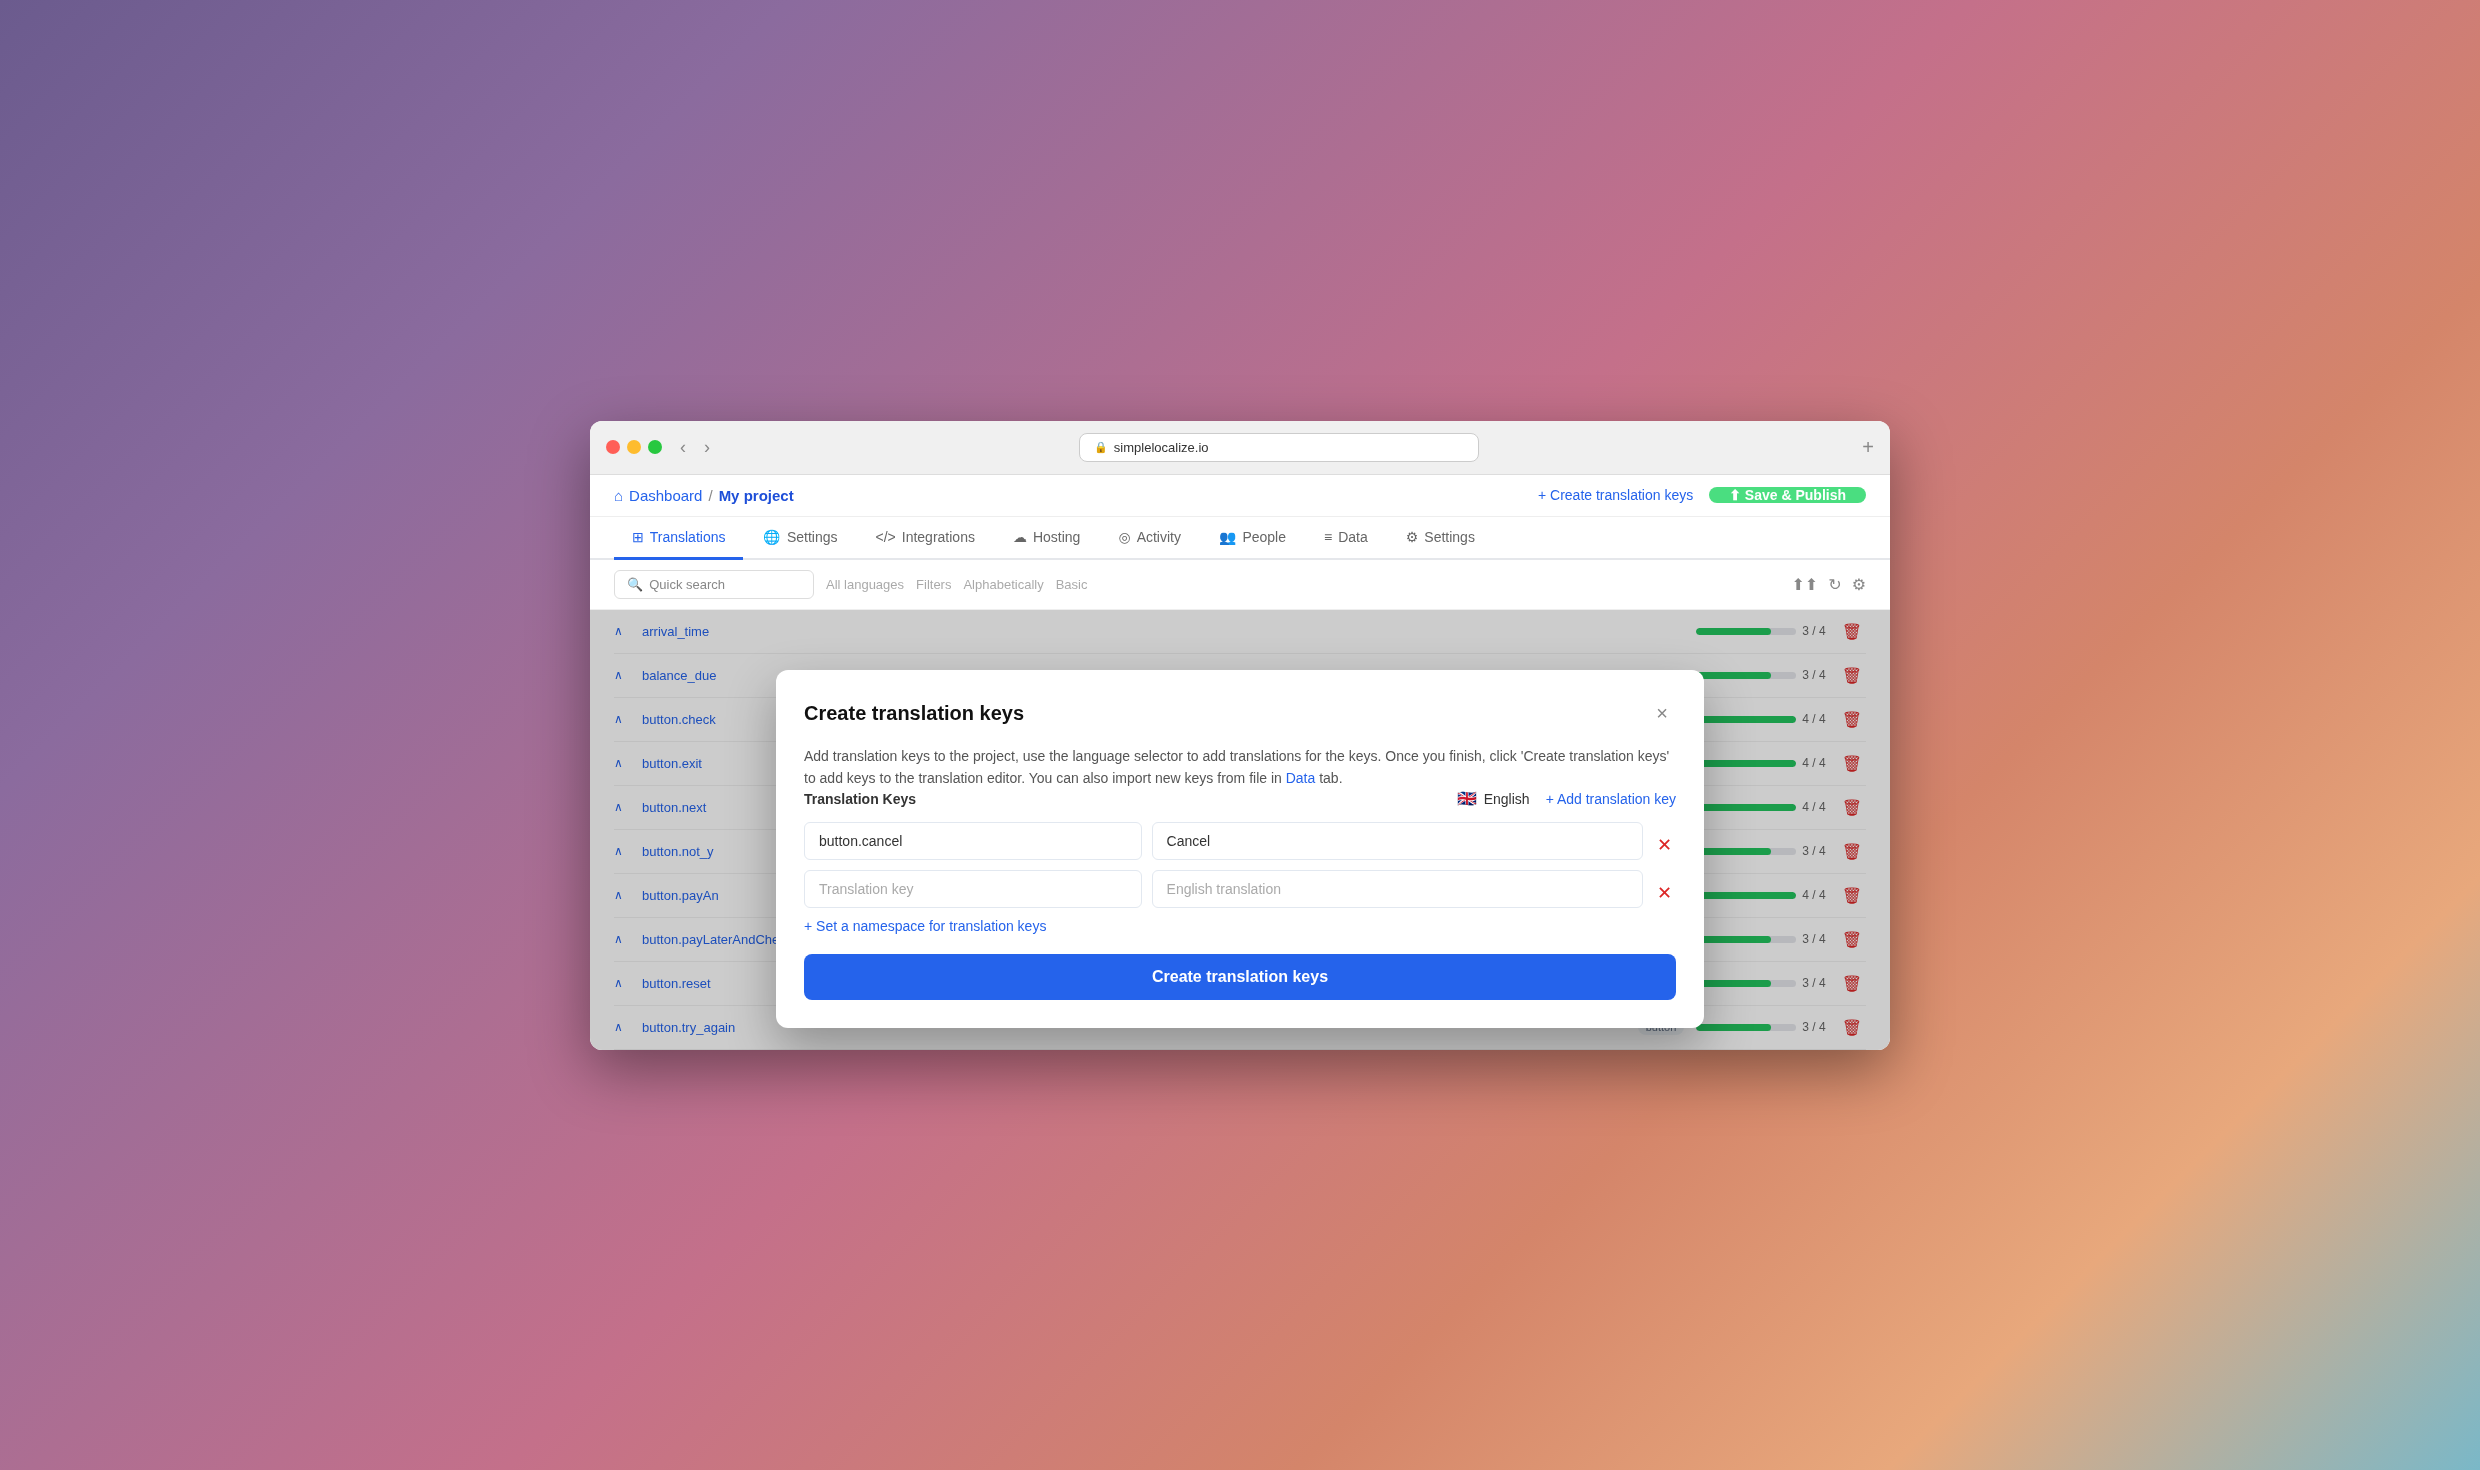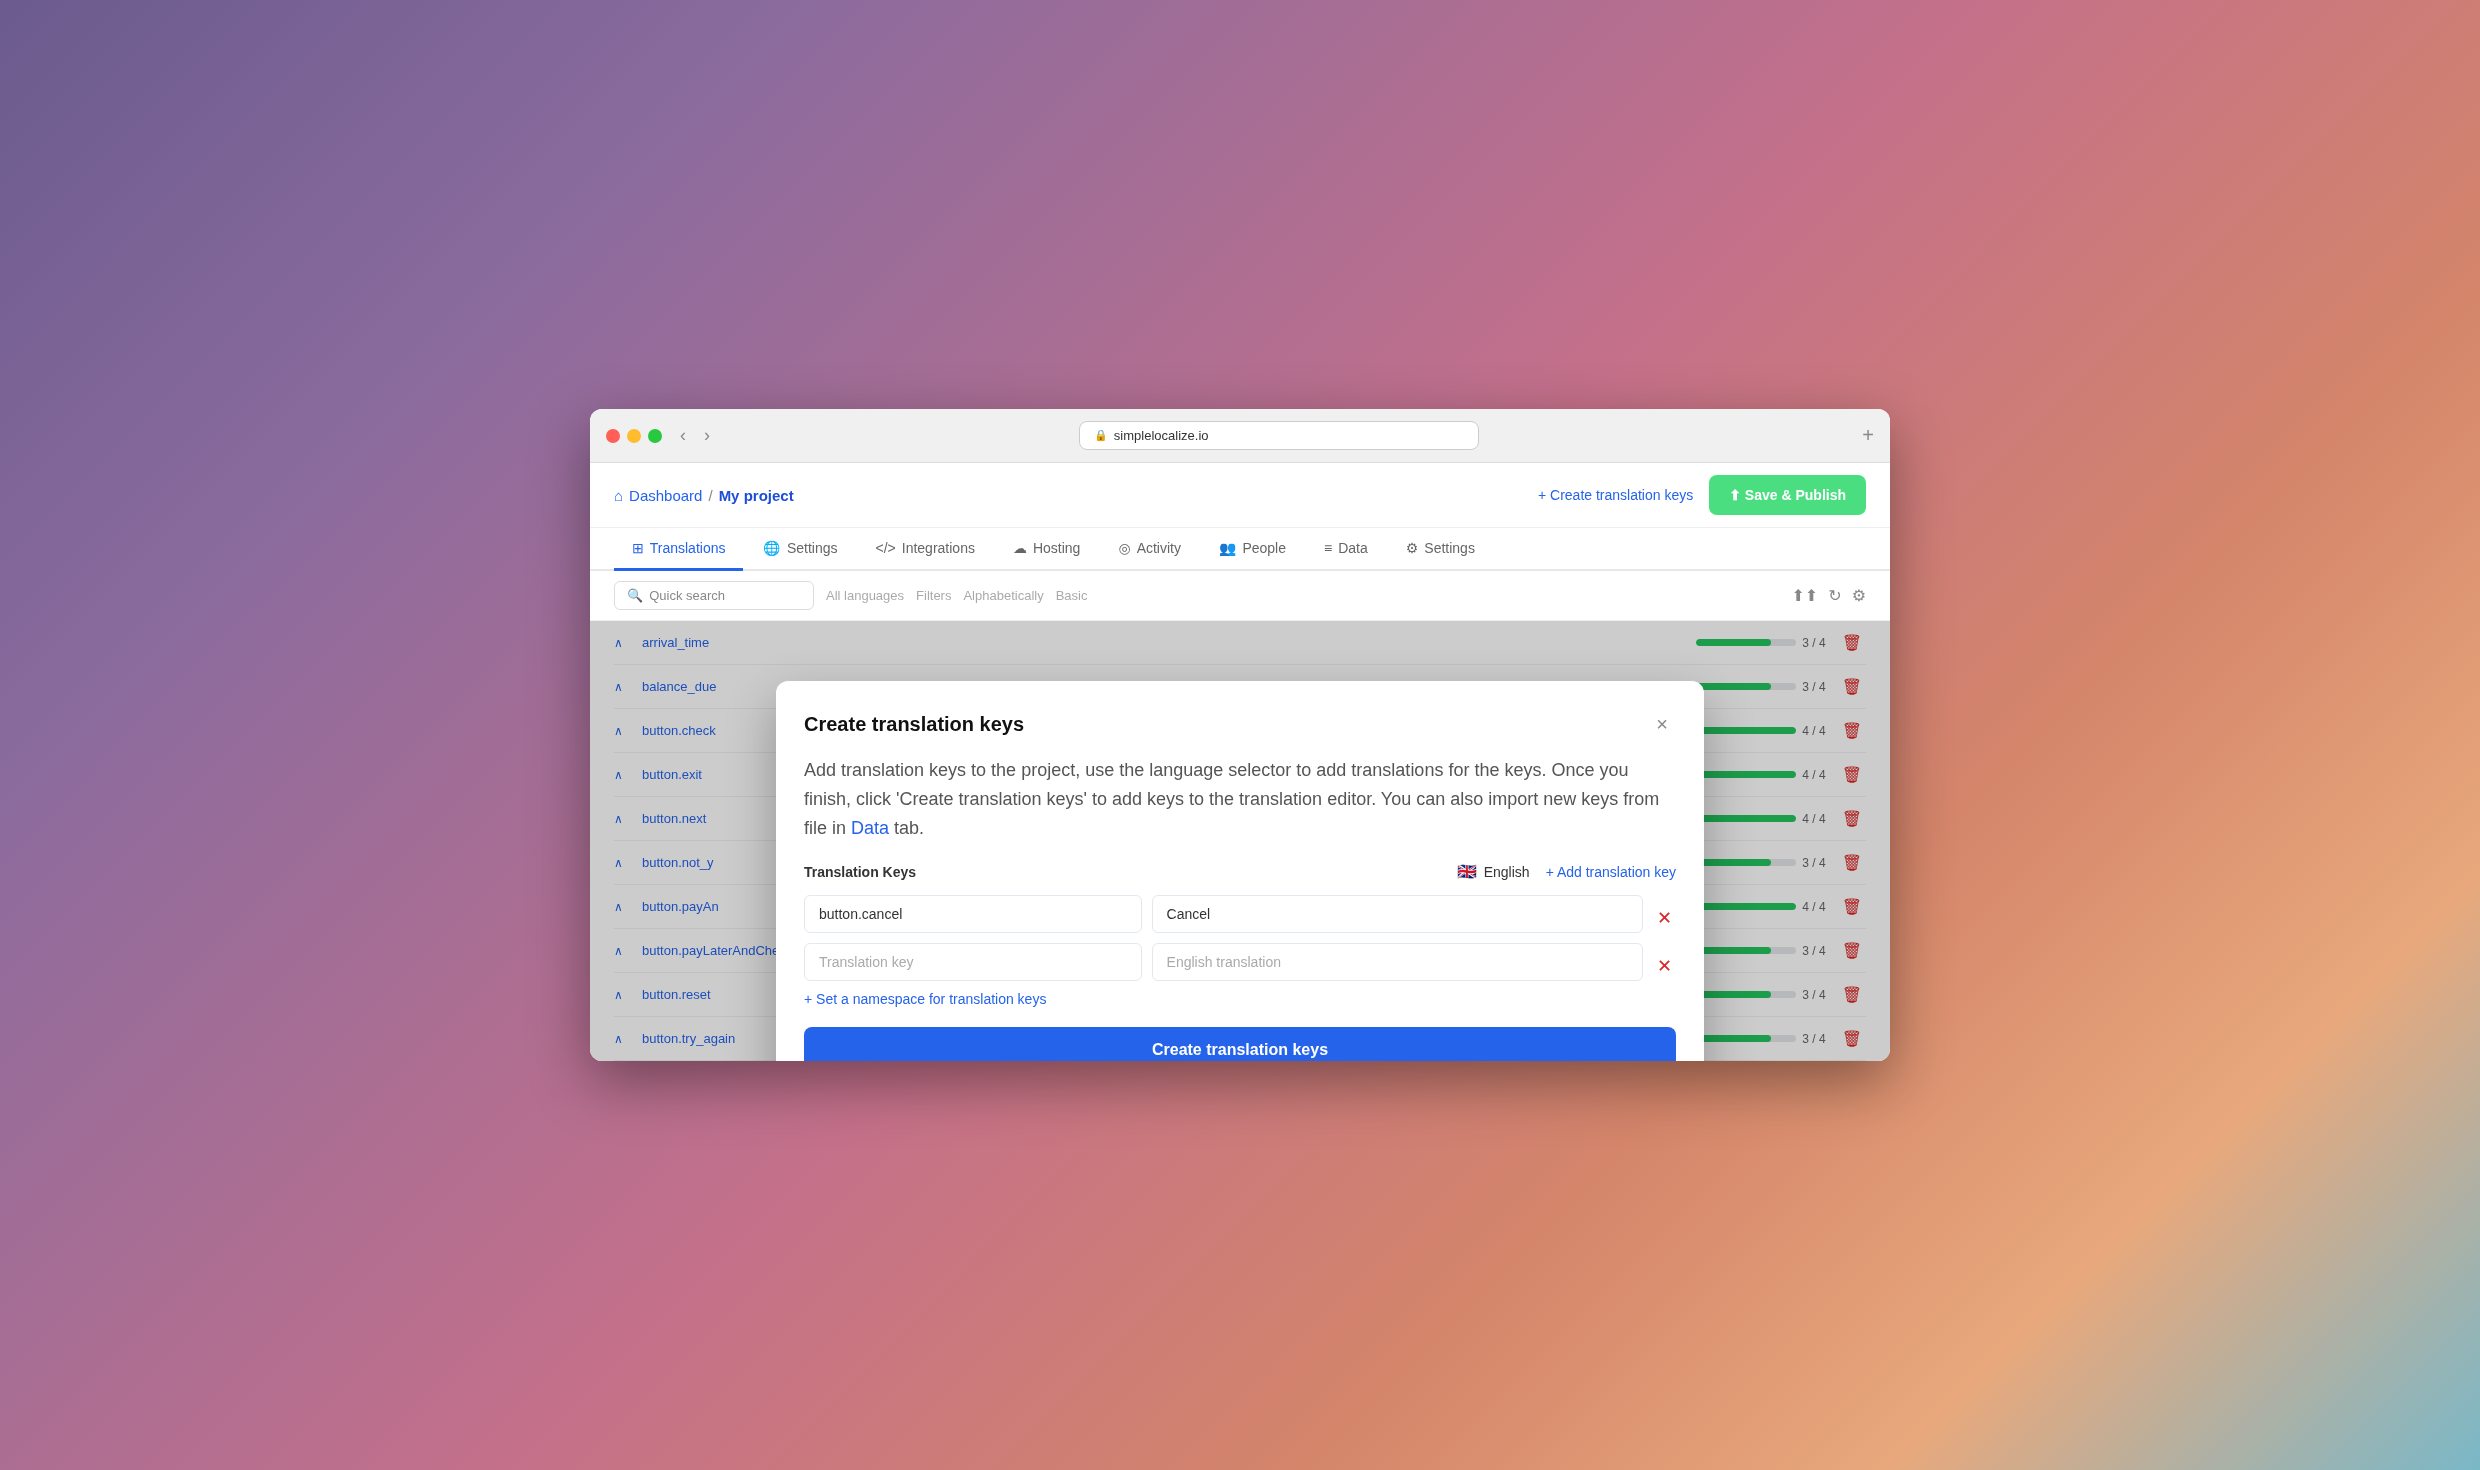--- a/index.html
+++ b/index.html
@@ -105,21 +105,21 @@
       font-size: 14px;
       cursor: pointer;
       display: flex;
       align-items: center;
       gap: 4px;
     }
     .btn-save-publish {
       background: #4ade80;
       border: none;
       color: #fff;
-      padding: 12px 20px;
+      padding: 0 20px;
       border-radius: 8px;
       font-size: 14px;
       font-weight: 600;
       cursor: pointer;
       display: flex;
       align-items: center;
       gap: 6px;
     }
     
     .nav-tabs {
@@ -275,24 +275,23 @@
     }
     .modal-close {
       background: none;
       border: none;
       font-size: 20px;
       color: #888;
       cursor: pointer;
       padding: 4px 8px;
     }
     .modal-description {
-      font-size: 18px;
+      font-size: 14px;
       color: #555;
       line-height: 1.6;
-      margin-bottom: 20px;
     }
     .modal-description a {
       color: #2563eb;
       text-decoration: none;
     }
     .modal-section-header {
       display: flex;
       align-items: center;
       justify-content: space-between;
       margin-bottom: 14px;

